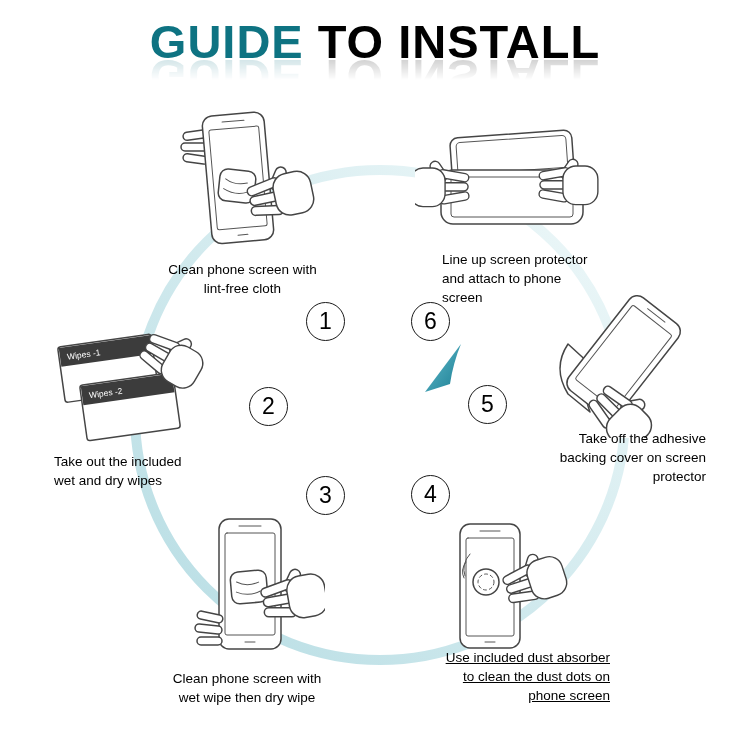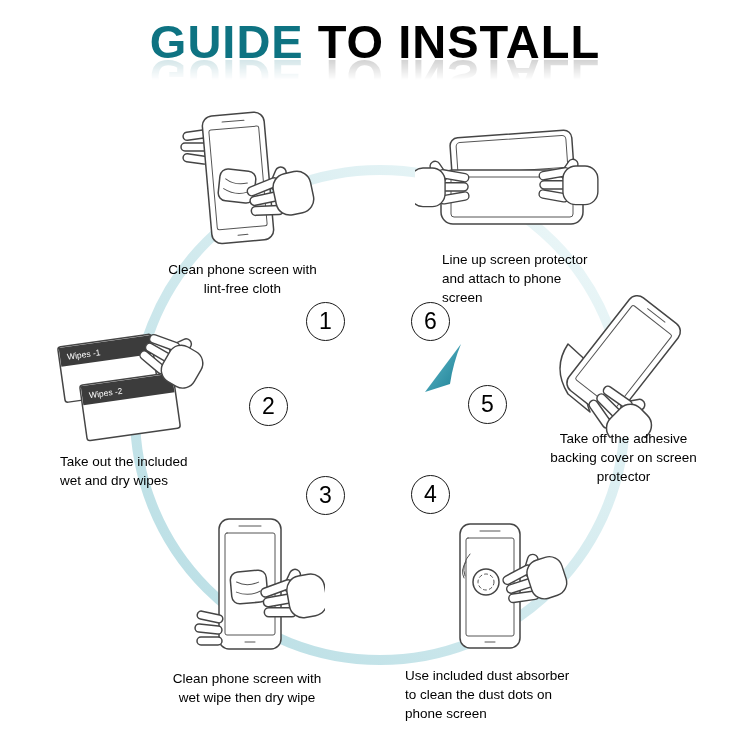--- a/index.html
+++ b/index.html
@@ -30,24 +30,24 @@
     background:#fff;border:1.6px solid #1a1a1a;display:flex;align-items:center;justify-content:center;
     font-size:23px;color:#000;
   }
   .badge-1{left:306px;top:302px;} .badge-6{left:411px;top:302px;}
   .badge-2{left:249px;top:387px;} .badge-5{left:468px;top:385px;}
   .badge-3{left:306px;top:476px;} .badge-4{left:411px;top:475px;}
   
   .caption{position:absolute;z-index:3;font-size:13.5px;line-height:1.4;white-space:pre-line;color:#000;}
   .cap-1{left:150px;top:261px;width:185px;text-align:center;}
   .cap-6{left:442px;top:251px;width:165px;text-align:left;}
-  .cap-2{left:60px;top:453px;width:170px;text-align:left;}
-  .cap-5{left:541px;top:430px;width:165px;text-align:center;}
+  .cap-2{left:54px;top:453px;width:170px;text-align:left;}
+  .cap-5{left:541px;top:430px;width:165px;text-align:right;}
   .cap-3{left:152px;top:670px;width:190px;text-align:center;}
-  .cap-4{left:405px;top:667px;width:205px;text-align:left;}
+  .cap-4{left:405px;top:649px;width:205px;text-align:right;text-decoration:underline;}
   
   .ill{position:absolute;z-index:2;}
   .ill-1{left:165px;top:106px;} .ill-6{left:415px;top:112px;}
   .ill-2{left:55px;top:298px;}  .ill-5{left:538px;top:288px;}
   .ill-3{left:175px;top:513px;} .ill-4{left:430px;top:516px;}
   .ln{stroke:#454545;stroke-width:1.5;fill:#fff;stroke-linecap:round;stroke-linejoin:round;}
   .thin{stroke:#555;stroke-width:1;fill:none;stroke-linecap:round;}
   .band{fill:#3c3c3c;stroke:none;}
   .ptext{fill:#fff;font-size:8.5px;font-family:"Liberation Sans",sans-serif;}
 </style>

